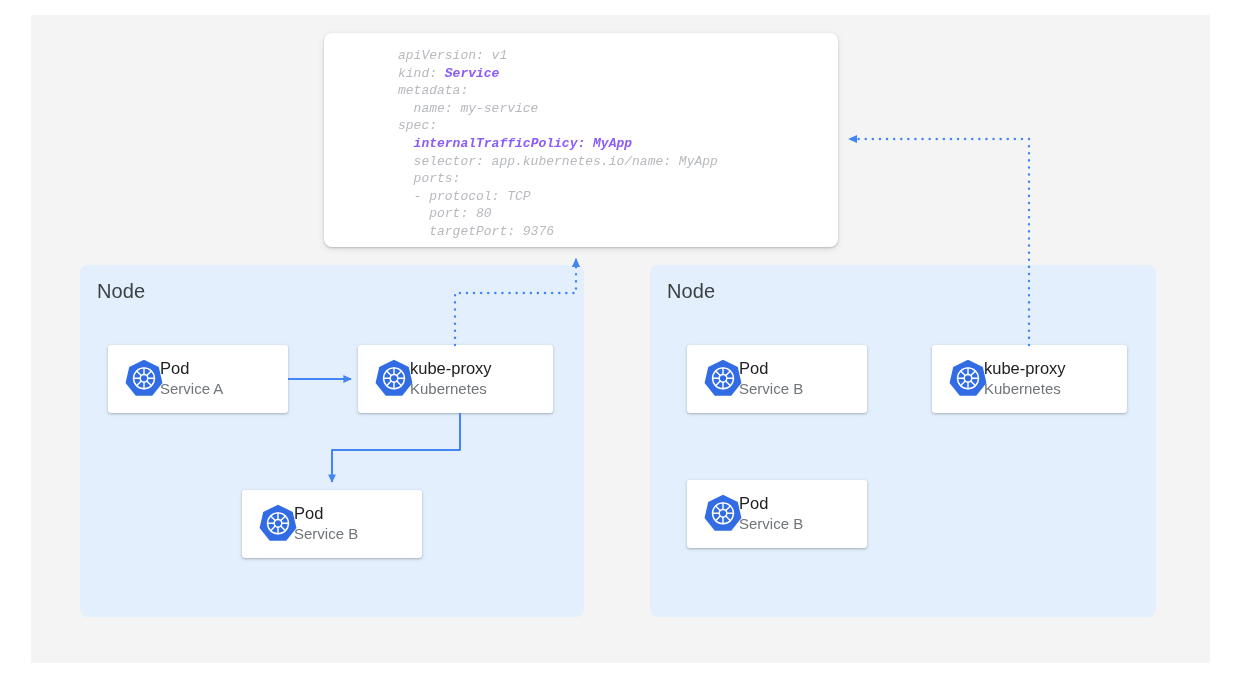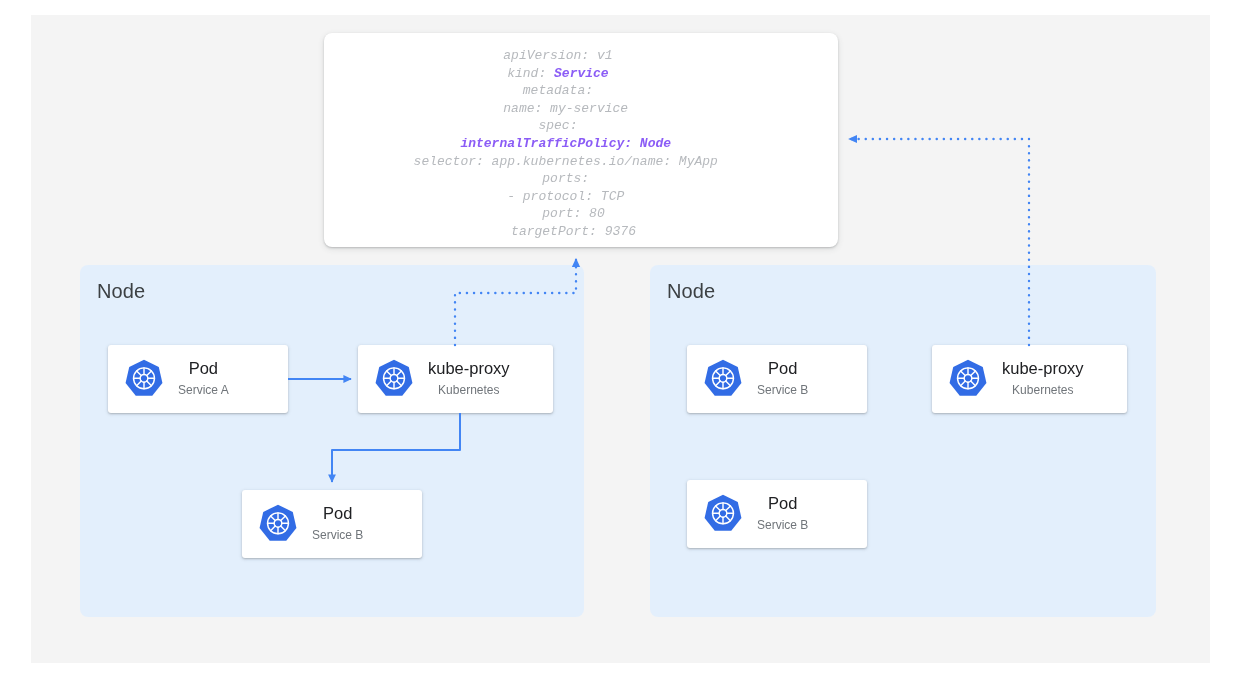--- a/index.html
+++ b/index.html
@@ -10,21 +10,20 @@
   body {
     width: 1233px;
     height: 683px;
     font-family: "Liberation Sans", sans-serif;
     overflow: hidden;
   }
   #stage {
     position: relative;
     width: 1233px;
     height: 683px;
-    text-align: center;
   }
   
   .canvas-bg {
     position: absolute;
     left: 31px;
     top: 15px;
     width: 1179px;
     height: 648px;
     background: #f4f4f4;
   }
@@ -54,32 +53,32 @@
   .card .k8s-icon {
     position: absolute;
     left: 14px;
     top: 50%;
     transform: translateY(-50%);
     width: 44px;
     height: 44px;
   }
   .card-text {
     position: absolute;
-    left: 70px;
+    left: 52px;
     top: 50%;
     transform: translateY(-50%);
     line-height: 1.28;
   }
   .card-title {
     font-size: 16.5px;
     color: #202124;
     white-space: nowrap;
   }
   .card-sub {
-    font-size: 12px;
+    font-size: 15px;
     color: #70757a;
     white-space: nowrap;
   }
   
   .yaml-box {
     position: absolute;
     left: 324px;
     top: 33px;
     width: 514px;
     height: 214px;
@@ -118,21 +117,21 @@
 <div id="stage">
 
   <div class="canvas-bg"></div>
 
   <div class="yaml-box">
     <div class="yaml-code" id="yaml-code">apiVersion: v1
 kind: <b>Service</b>
 metadata:
   name: my-service
 spec:
-  <b>internalTrafficPolicy: Node</b>
+  <b>internalTrafficPolicy: MyApp</b>
   selector: app.kubernetes.io/name: MyApp
   ports:
   - protocol: TCP
     port: 80
     targetPort: 9376</div>
   </div>
 
   <div class="node-box" style="left:80px; top:265px; width:504px; height:352px;"></div>
   <div class="node-label" style="left:97px; top:280px;">Node</div>
 

